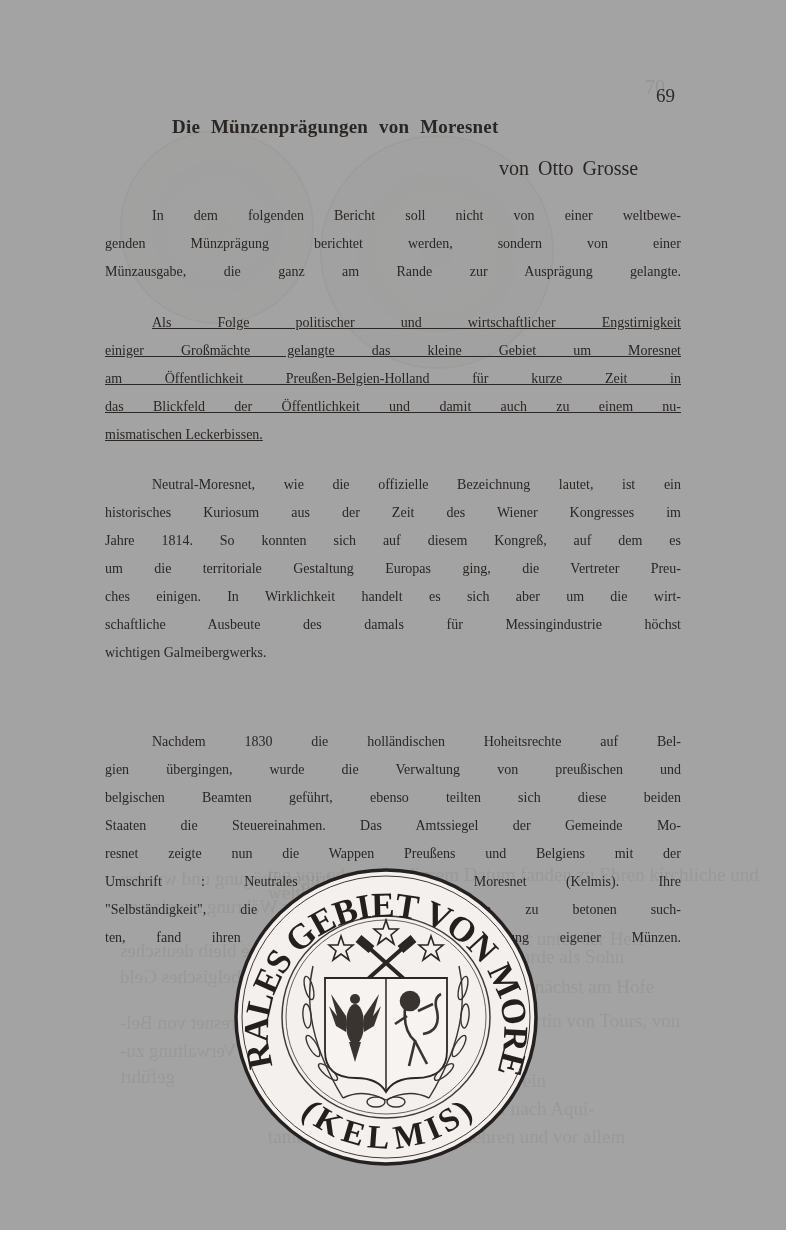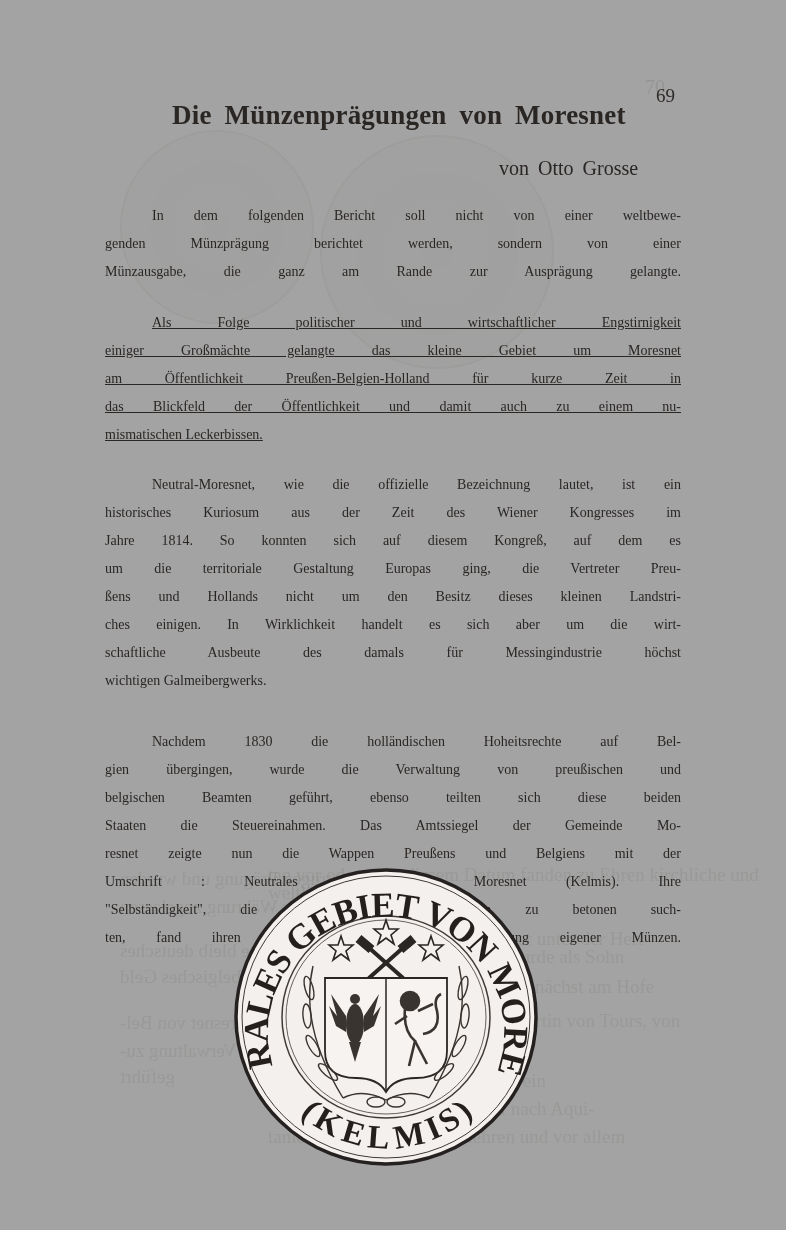--- a/index.html
+++ b/index.html
@@ -29,22 +29,22 @@
     .ghost-coin {
       position: absolute; border-radius: 50%;
       border: 2px solid rgba(80,70,60,0.05);
       background: radial-gradient(circle, rgba(120,110,100,0.04), rgba(120,110,100,0.02));
     }
     .pagenum {
       position: absolute; left: 656px; top: 85px;
       font-size: 19px; color: #2e2a28;
     }
     .title {
-      position: absolute; left: 172px; top: 100px;
-      font-size: 27px; font-weight: bold; letter-spacing: 0.2px;
+      position: absolute; left: 172px; top: 116px;
+      font-size: 19px; font-weight: bold; letter-spacing: 0.2px;
       word-spacing: 6px; color: #2a2624;
       white-space: nowrap;
     }
     .author {
       position: absolute; left: 499px; top: 157px;
       font-size: 20px; word-spacing: 4px; white-space: nowrap;
     }
     .body-text {
       position: absolute; left: 105px; width: 576px;
       font-size: 14px; line-height: 28px;
@@ -112,21 +112,20 @@
     <span class="line">am Öffentlichkeit Preußen-Belgien-Holland für kurze Zeit in</span>
     <span class="line">das Blickfeld der Öffentlichkeit und damit auch zu einem nu-</span>
     <span class="line last">mismatischen Leckerbissen.</span>
   </div>
 
   <div class="body-text p3">
     <span class="line indent">Neutral-Moresnet, wie die offizielle Bezeichnung lautet, ist ein</span>
     <span class="line">historisches Kuriosum aus der Zeit des Wiener Kongresses im</span>
     <span class="line">Jahre 1814. So konnten sich auf diesem Kongreß, auf dem es</span>
     <span class="line">um die territoriale Gestaltung Europas ging, die Vertreter Preu-</span>
-    <span class="line">ßens und Hollands nicht um den Besitz dieses kleinen Landstri-</span>
     <span class="line">ches einigen. In Wirklichkeit handelt es sich aber um die wirt-</span>
     <span class="line">schaftliche Ausbeute des damals für Messingindustrie höchst</span>
     <span class="line last">wichtigen Galmeibergwerks.</span>
   </div>
 
   <div class="body-text p4">
     <span class="line indent">Nachdem 1830 die holländischen Hoheitsrechte auf Bel-</span>
     <span class="line">gien übergingen, wurde die Verwaltung von preußischen und</span>
     <span class="line">belgischen Beamten geführt, ebenso teilten sich diese beiden</span>
     <span class="line">Staaten die Steuereinahmen. Das Amtssiegel der Gemeinde Mo-</span>

